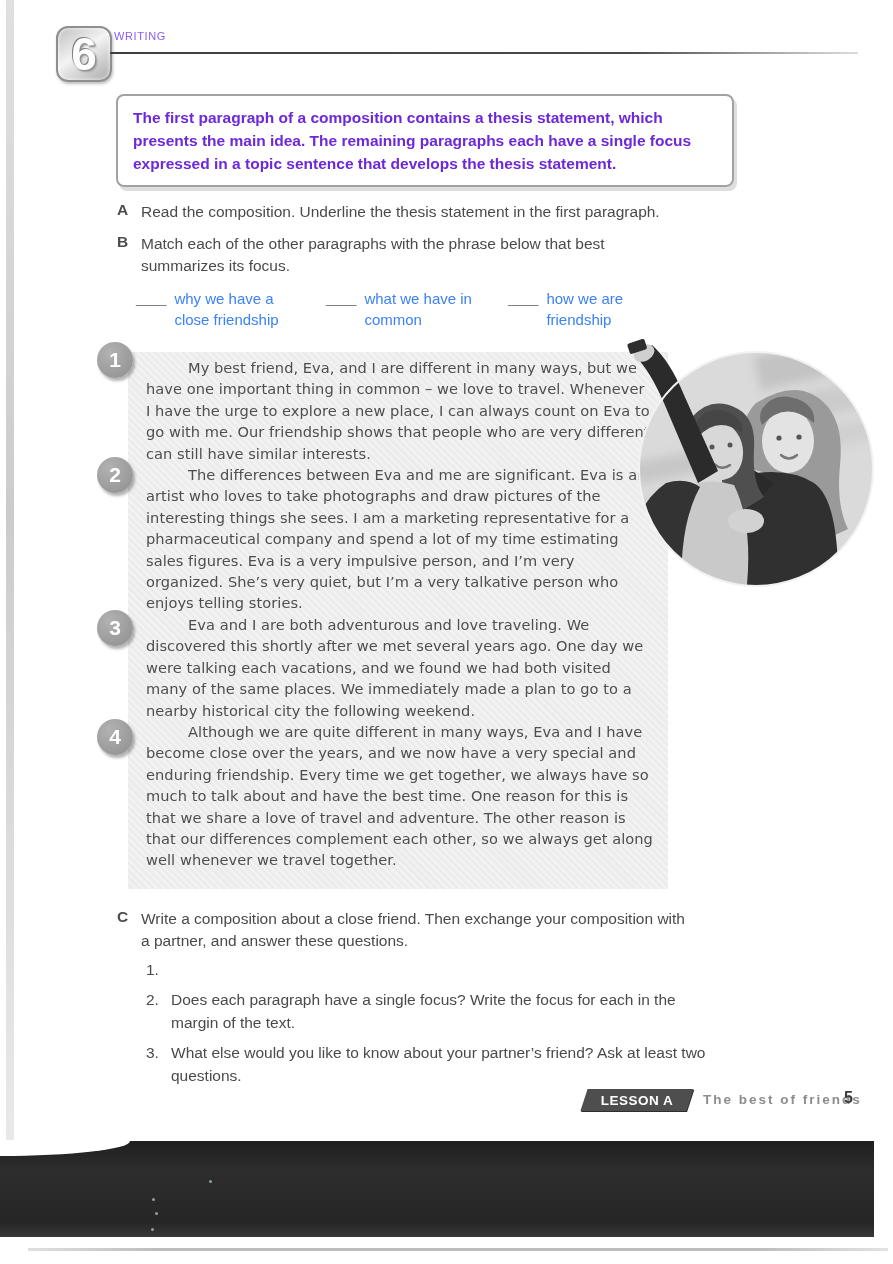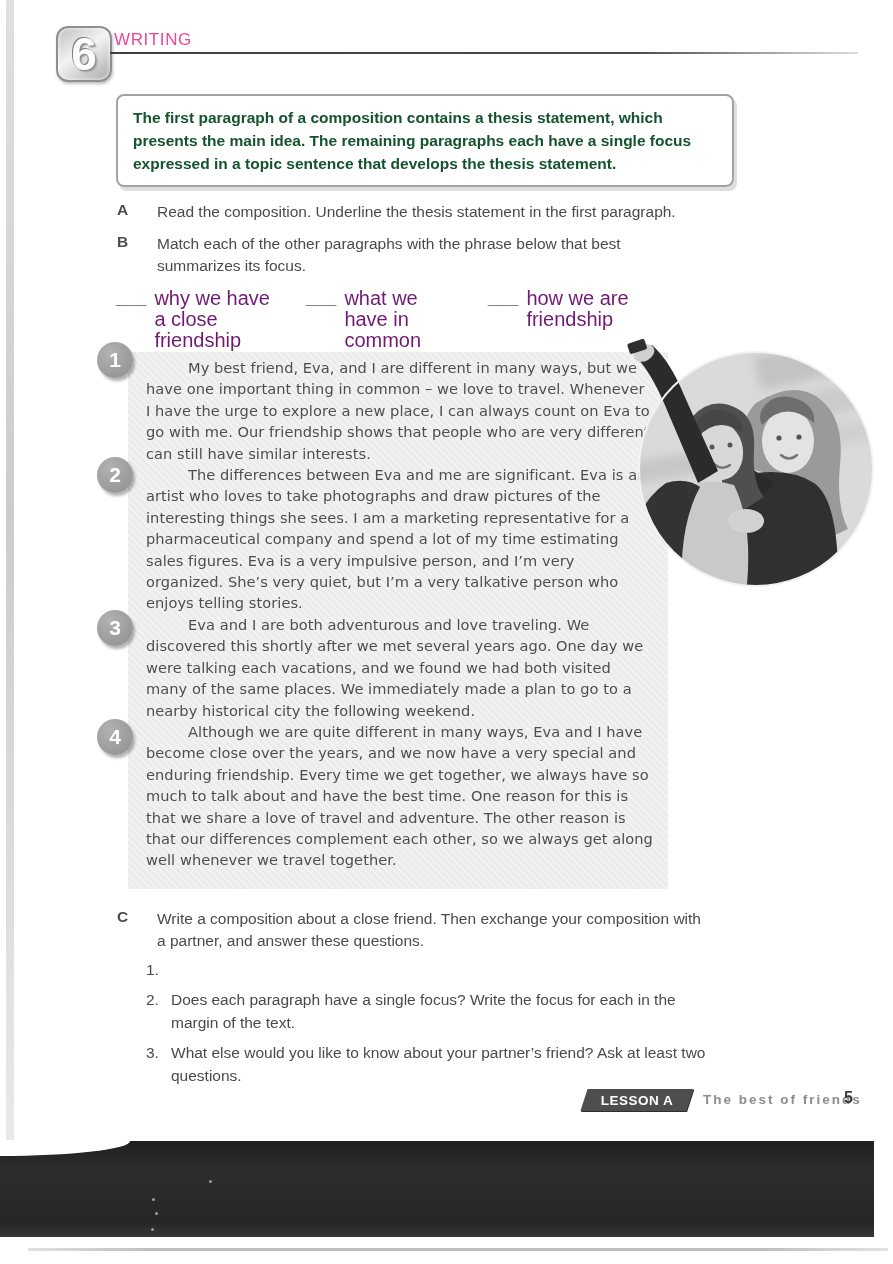--- a/index.html
+++ b/index.html
@@ -11,43 +11,43 @@
     background:linear-gradient(to bottom,#e0e0e0,#cccccc 45%,#e9e9e9); }
 
   
   .unit-badge { position:absolute; left:56px; top:26px; width:56px; height:56px;
     border:2px solid #8f8f8f; border-radius:12px;
     background:linear-gradient(145deg,#bfbfbf,#f3f3f3 45%,#a9a9a9);
     display:flex; align-items:center; justify-content:center;
     box-shadow:inset 0 0 4px rgba(255,255,255,.9), 1px 2px 3px rgba(0,0,0,.25); }
   .unit-badge span { font-size:46px; font-weight:bold; color:#fdfdfd;
     text-shadow:-1px -1px 0 #7d7d7d, 1px 1px 1px #8d8d8d, 2px 2px 2px #9f9f9f; line-height:1; }
-  .section-label { position:absolute; left:114px; top:30px; font-size:17px;
-    letter-spacing:.6px; color:#ec4899; }
+  .section-label { position:absolute; left:114px; top:30px; font-size:11px;
+    letter-spacing:.6px; color:#8b5cf6; }
   .header-rule { position:absolute; left:110px; top:52px; width:748px; height:2px;
     background:linear-gradient(to right,#3f3f3f,#4a4a4a 70%,#b9b9b9 92%,#dcdcdc); }
   .page-title { position:absolute; left:114px; top:58px; font-size:19px; font-weight:bold;
     color:#2e2e2e; letter-spacing:.2px; }
 
   
   .intro-box { position:absolute; left:116px; top:94px; width:618px;
     border:2px solid #a2a2a2; border-radius:8px; padding:10px 15px;
     box-shadow:3px 4px 0 rgba(160,160,160,.35);
-    font-size:15.5px; font-weight:bold; color:#14532d; line-height:23px; }
+    font-size:15.5px; font-weight:bold; color:#6d28d9; line-height:23px; }
 
   
   .exercise { position:absolute; left:117px; display:flex; }
   .exercise .letter { font-weight:bold; color:#4c4c4c; width:24px; flex:none; font-size:15.5px; }
-  .exercise .ex-text { font-size:15.5px; color:#4a4a4a; line-height:22px;margin-left:16px; }
-
-  .match-row { position:absolute; left:116px; top:288px; display:flex;justify-content:flex-end; }
+  .exercise .ex-text { font-size:15.5px; color:#4a4a4a; line-height:22px; }
+
+  .match-row { position:absolute; left:136px; top:288px; display:flex;justify-content:flex-end; }
   .match-item { display:flex; align-items:flex-start; }
   .match-blank { color:#7b7b7b; font-size:15px; letter-spacing:-1px; margin-right:9px;
     line-height:20px; white-space:nowrap; }
-  .match-label { font-size:20px; color:#701a75; line-height:21px; }
+  .match-label { font-size:15px; color:#3b82f6; line-height:21px; }
   .mi-1 { width:190px; } .mi-1 .match-label { width:125px; }
   .mi-2 { width:182px; } .mi-2 .match-label { width:110px; }
   .mi-3 .match-label { width:110px; }
 
   
   .comp-bg { position:absolute; left:128px; top:352px; width:540px; height:537px;
     background:#ececec;
     background-image:repeating-linear-gradient(45deg, rgba(255,255,255,.35) 0 2px, rgba(0,0,0,0) 2px 5px); }
   .num-circle { position:absolute; left:97px; width:36px; height:36px; border-radius:50%;
     background:radial-gradient(circle at 35% 30%, #b2b2b2, #8e8e8e);

